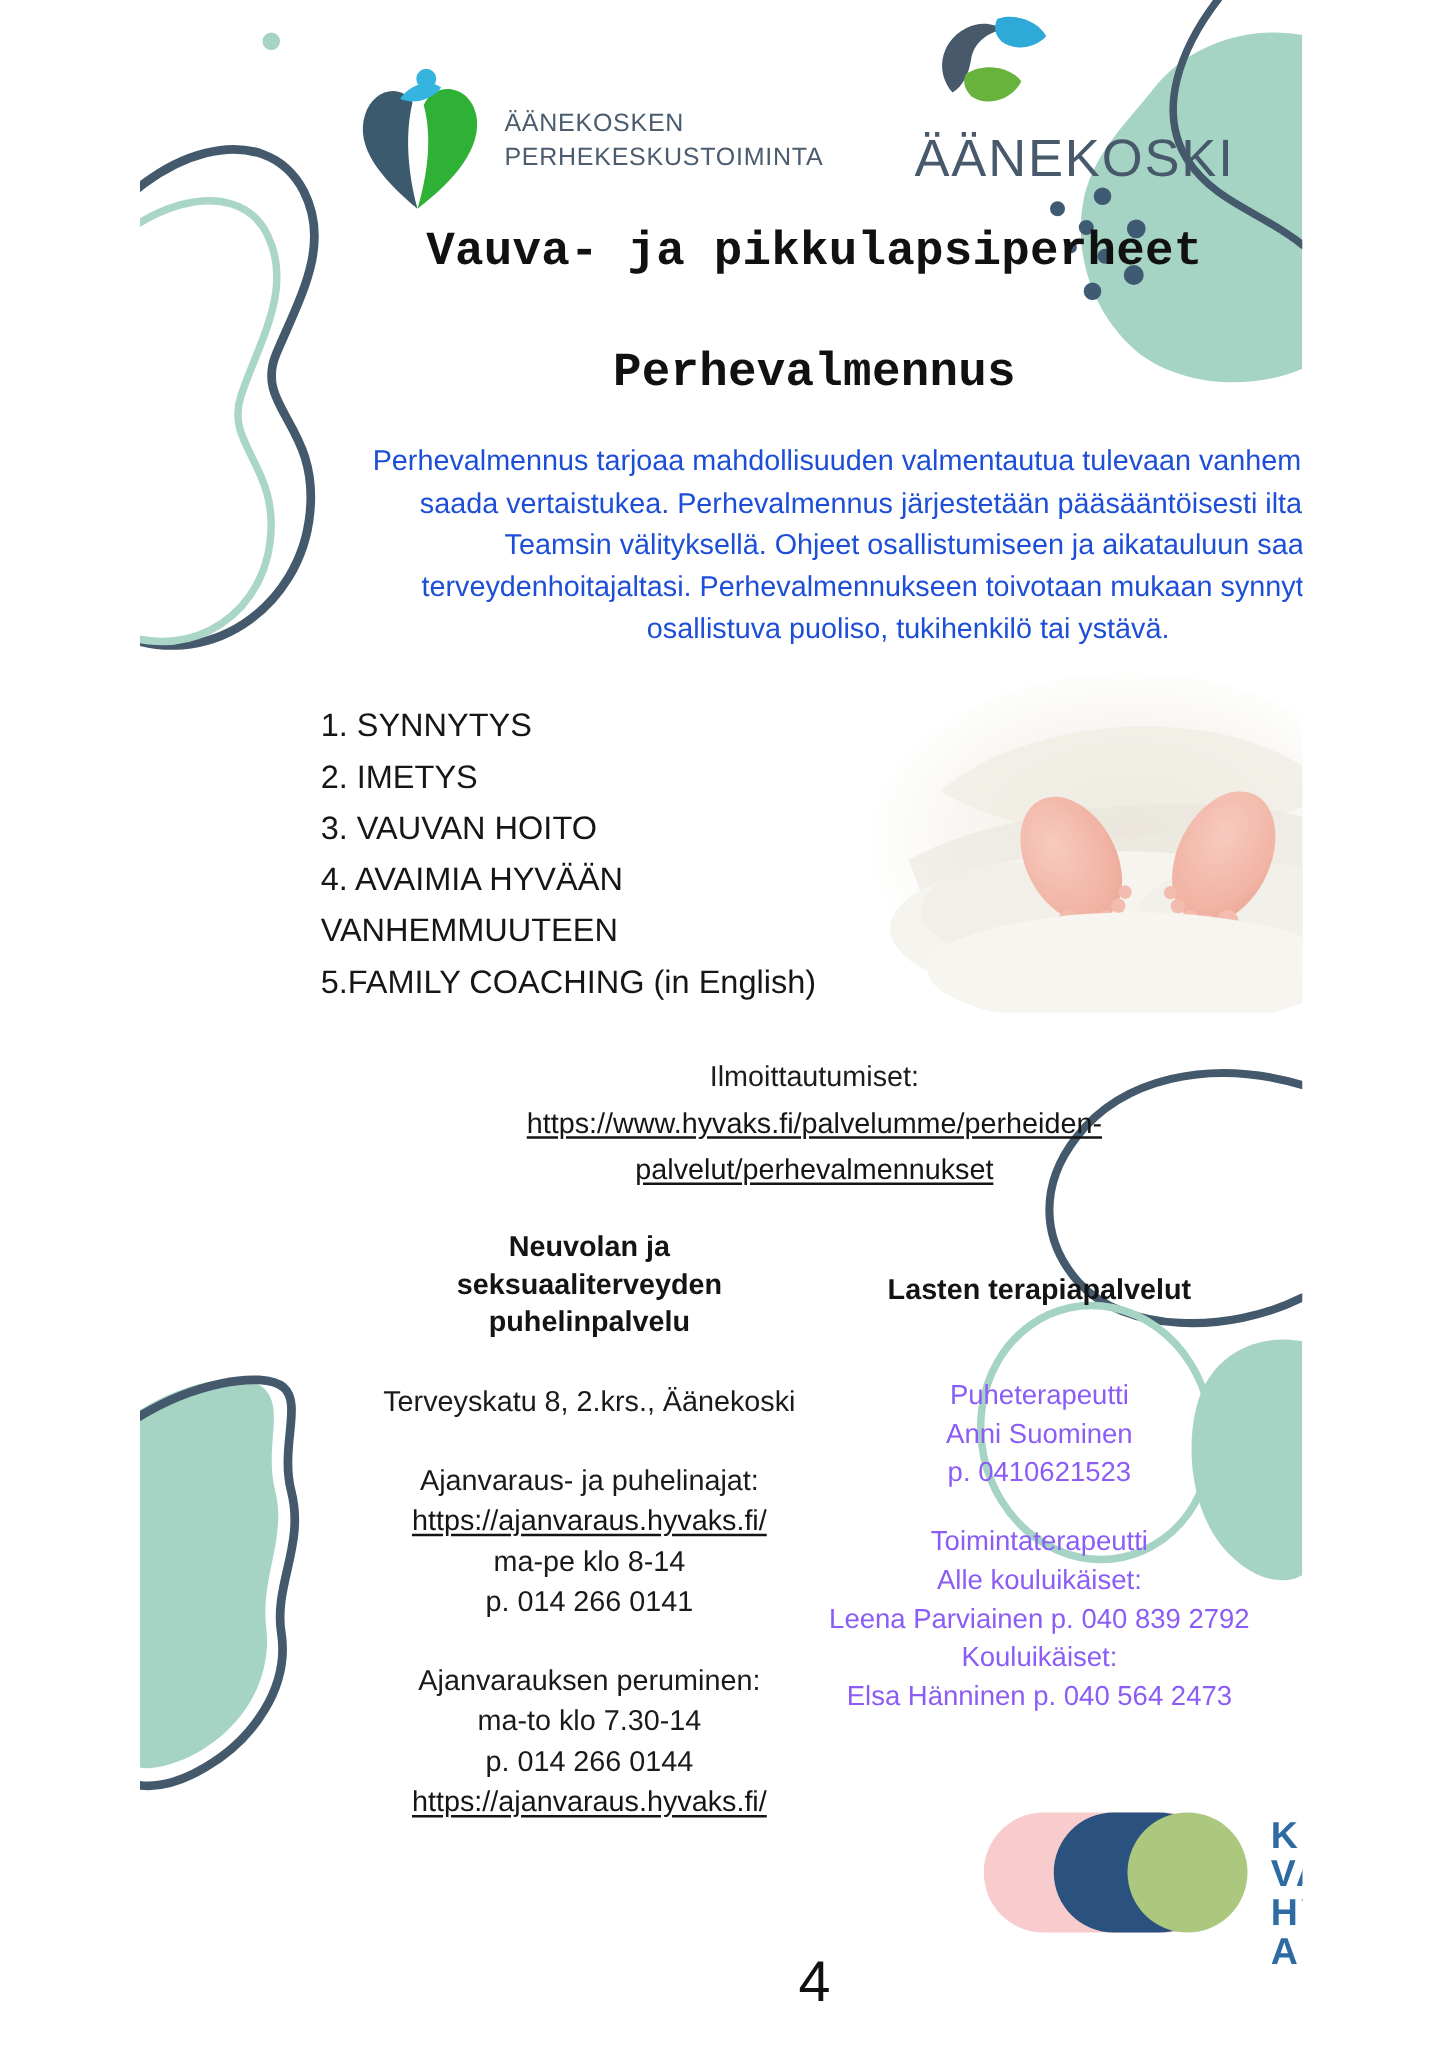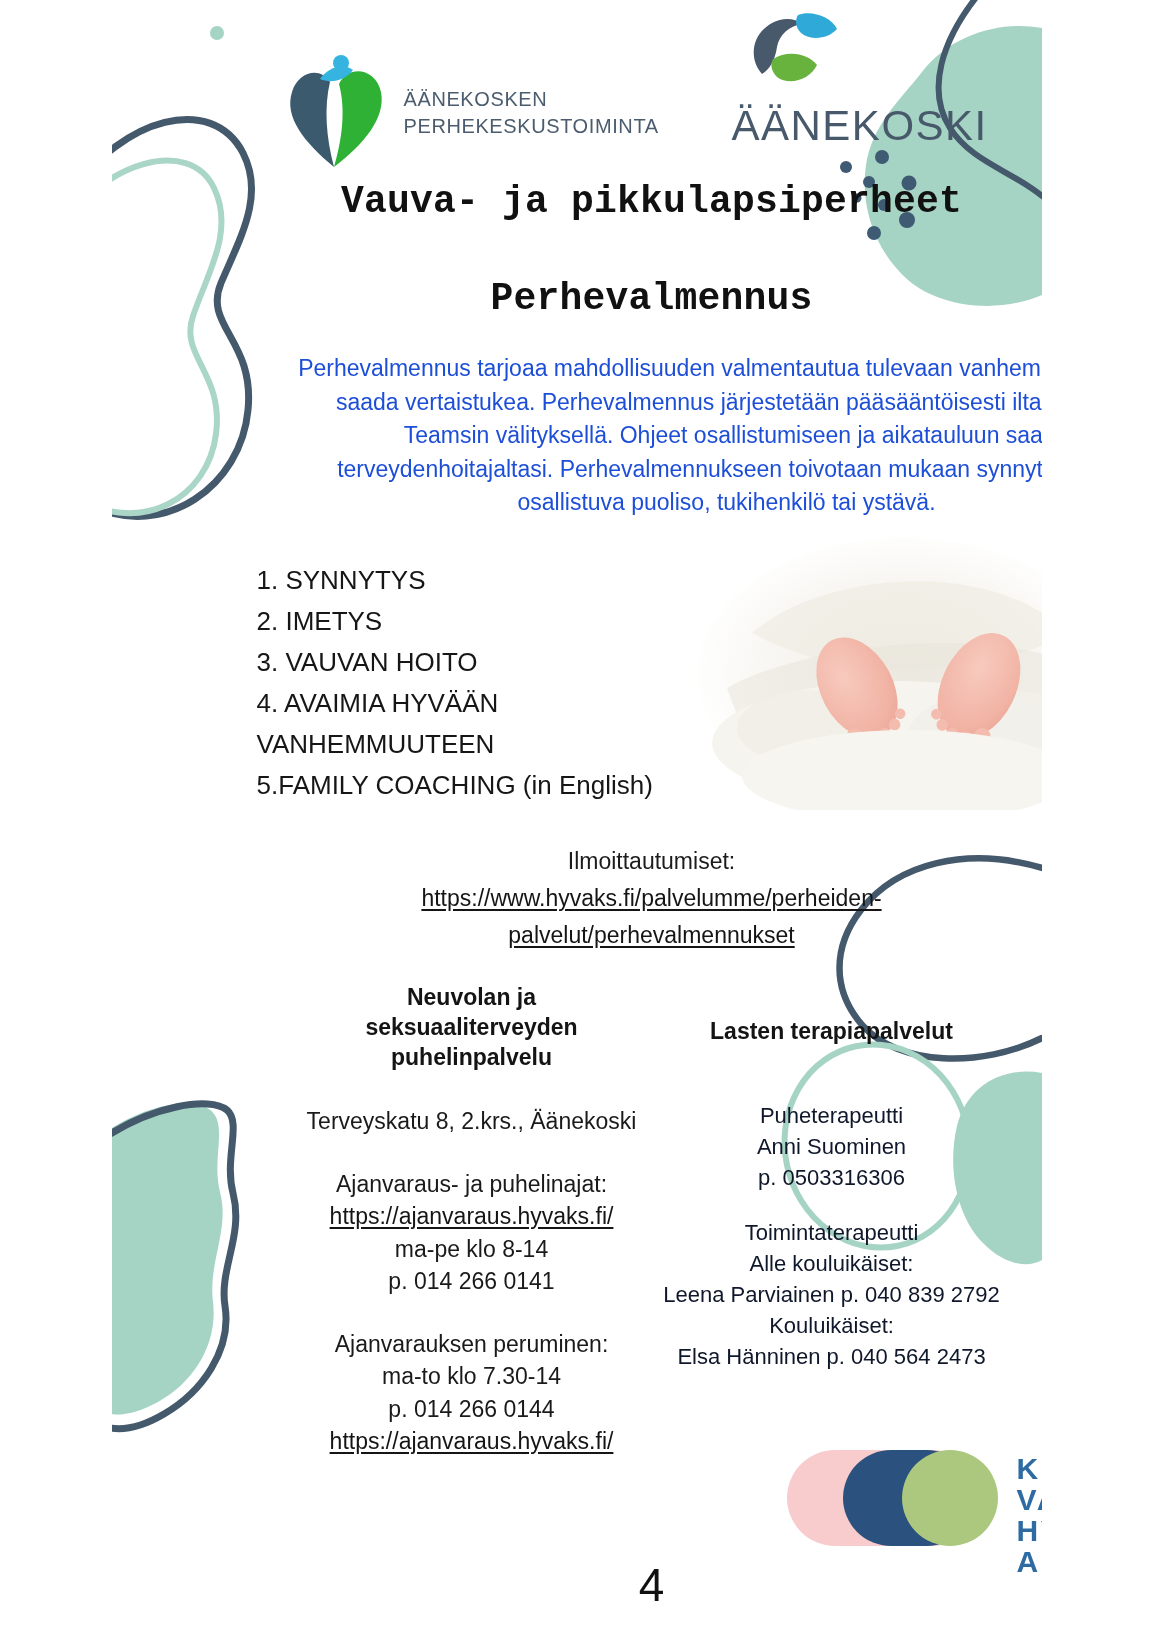--- a/index.html
+++ b/index.html
@@ -13,21 +13,21 @@
   .content{position:absolute;z-index:2;}
   .center{text-align:center;}
   .title{font-size:38px;font-weight:bold;letter-spacing:0.2px;color:#111;font-family:Liberation Mono, monospace;}
   .intro{font-size:23px;line-height:33.5px;color:#1d4ed8;margin-left:39px;}
   .topics{font-size:26px;line-height:41px;color:#161616;}
   .topic-item{white-space:normal;}
   .reg{font-size:23px;line-height:37px;}
   .linktext{text-decoration:underline;text-underline-offset:3px;color:#151515;}
   .colhead{font-size:23px;font-weight:bold;line-height:30px;color:#141414;}
   .leftcol{font-size:23px;line-height:32.5px;color:#1a1a1a;}
-  .rightcol{font-size:22px;line-height:31px;color:#0f172a;}
+  .rightcol{font-size:22px;line-height:31px;color:#8b5cf6;}
   .spacer30{height:30px;}
   .spacer24{height:24px;}
   .logo-text-left{font-size:20px;line-height:27px;letter-spacing:0.6px;color:#4a5c6e;}
   .city-logo-text{font-size:42px;letter-spacing:1.5px;color:#47596a;}
   .ks-logo-text{font-size:30px;font-weight:bold;letter-spacing:2.4px;line-height:31px;color:#2f6ba3;}
   .pagenum{font-size:46px;color:#111;}
 </style>
 </head>
 <body>
 
@@ -169,21 +169,21 @@
     <div>ma-to klo 7.30-14</div>
     <div>p. 014 266 0144</div>
     <div class="linktext">https://ajanvaraus.hyvaks.fi/</div>
   </div>
 
   <div class="content center colhead" style="left:545px;top:1016px;width:350px;">Lasten terapiapalvelut</div>
 
   <div class="content center rightcol" style="left:545px;top:1100px;width:350px;">
     <div>Puheterapeutti</div>
     <div>Anni Suominen</div>
-    <div>p. 0503316306</div>
+    <div>p. 0410621523</div>
     <div class="spacer24"></div>
     <div>Toimintaterapeutti</div>
     <div>Alle kouluikäiset:</div>
     <div>Leena Parviainen p. 040 839 2792</div>
     <div>Kouluikäiset:</div>
     <div>Elsa Hänninen p. 040 564 2473</div>
   </div>
 
   <div class="content" style="left:675px;top:1448px;width:430px;height:110px;">
     <svg class="abs" style="left:0;top:0;" width="215" height="105" viewBox="0 0 215 105">

